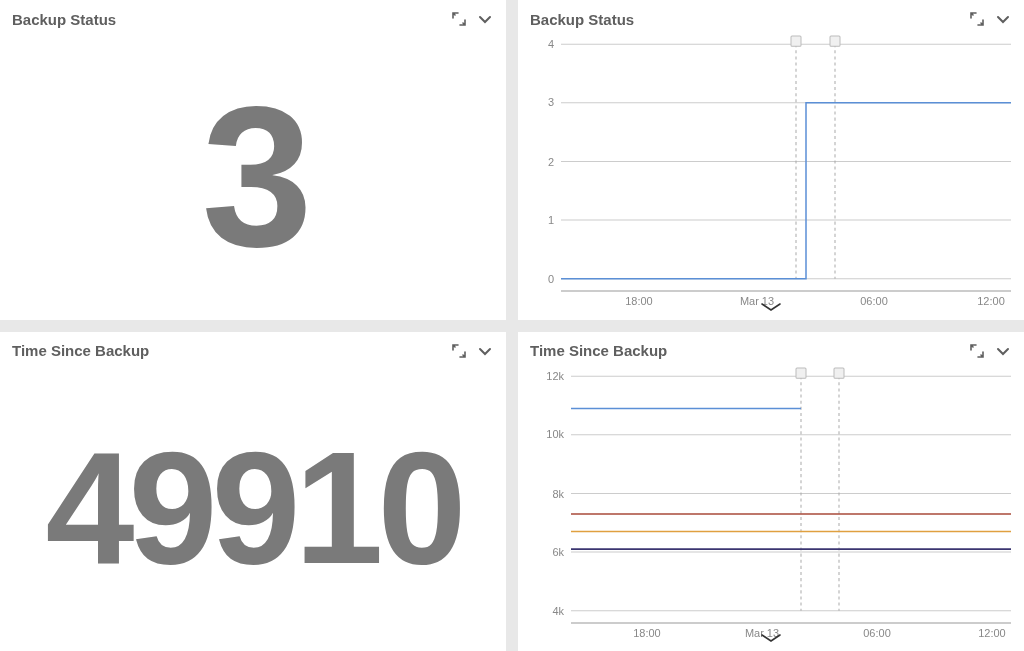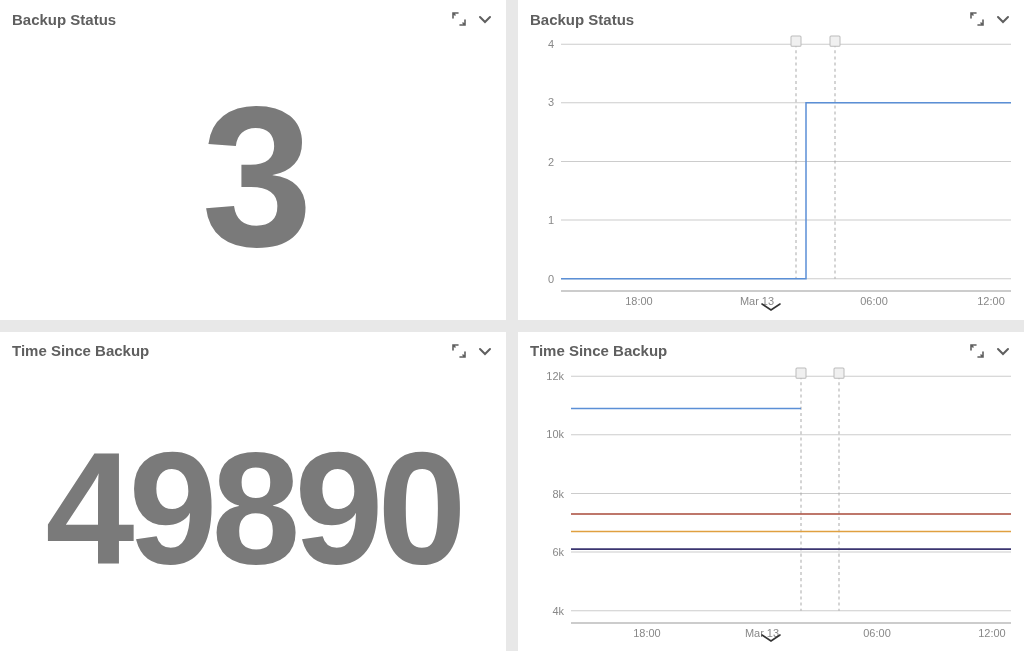--- a/index.html
+++ b/index.html
@@ -172,21 +172,21 @@
               <path d="M1 6 L1 1 L6 1 M3 3 L1 1 M8 13 L13 13 L13 8 M11 11 L13 13" stroke="currentColor" stroke-width="1.6" fill="none" stroke-linecap="round"></path>
             </svg>
         </div>
         <div class="icon-btn">
           <svg width="14" height="14" viewBox="0 0 14 14">
               <path d="M2 5 L7 10 L12 5" stroke="currentColor" stroke-width="2" fill="none" stroke-linecap="round"></path>
             </svg>
         </div>
       </div>
     </div>
-    <div class="big-number smaller">49890</div>
+    <div class="big-number smaller">49910</div>
   </div>
 
   <div class="panel">
     <div class="panel-header">
       <div class="panel-title">Time Since Backup</div>
       <div class="panel-actions">
         <div class="icon-btn">
           <svg width="14" height="14" viewBox="0 0 14 14">
               <path d="M1 6 L1 1 L6 1 M3 3 L1 1 M8 13 L13 13 L13 8 M11 11 L13 13" stroke="currentColor" stroke-width="1.6" fill="none" stroke-linecap="round"></path>
             </svg>

